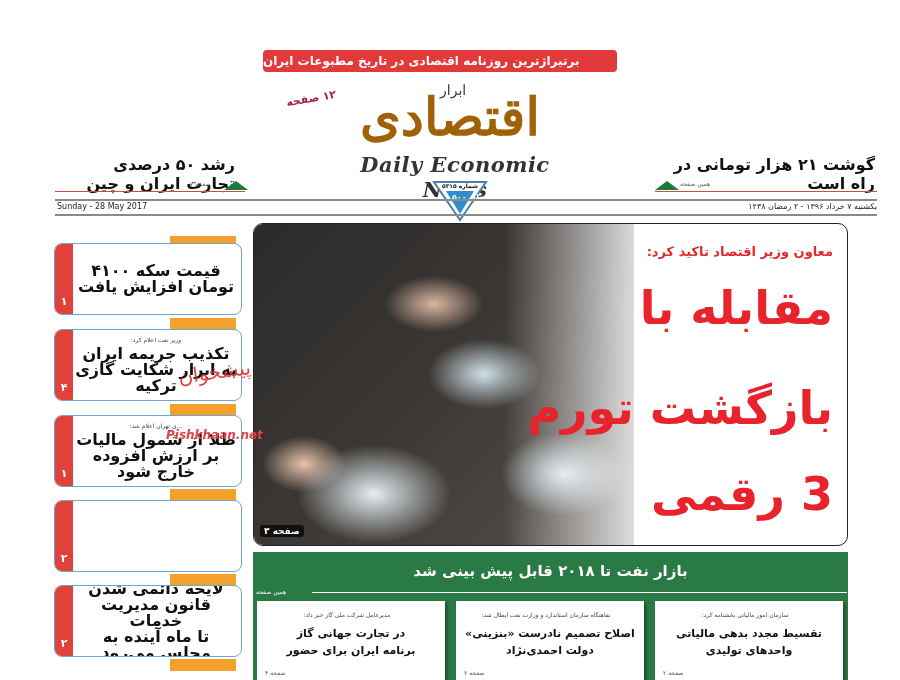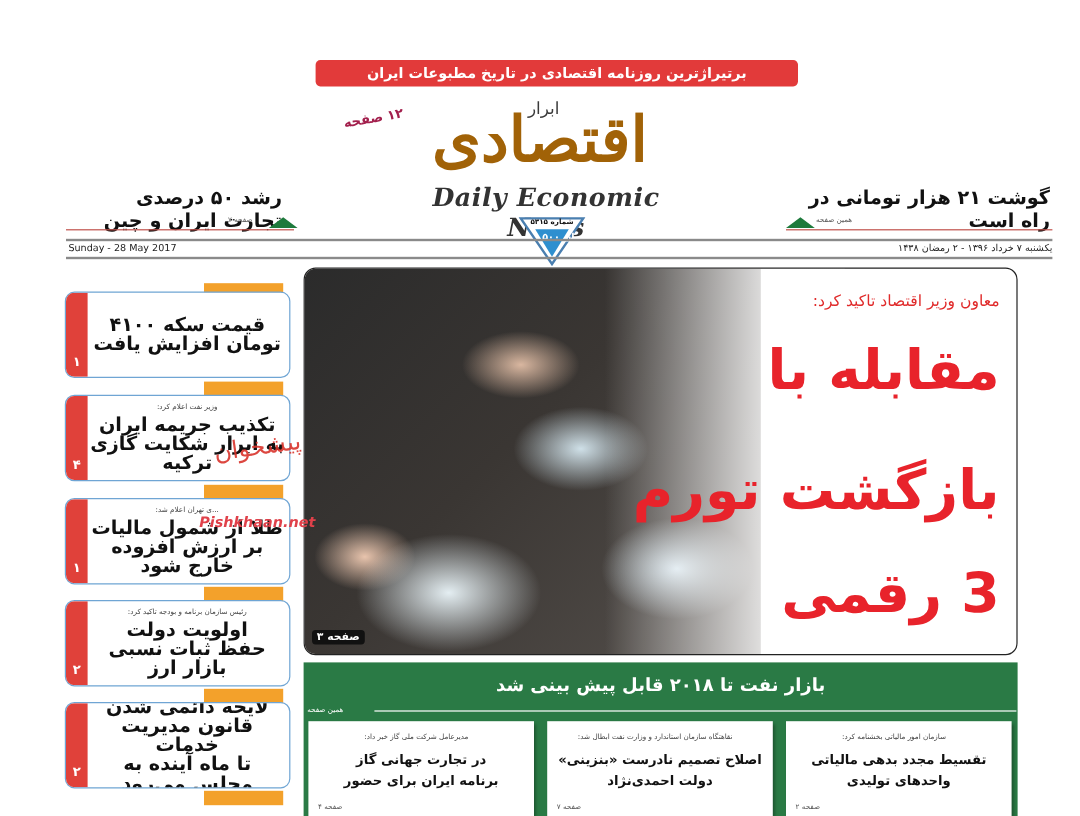--- a/index.html
+++ b/index.html
@@ -1,23 +1,23 @@
 <!DOCTYPE html>
 <html><head>
   <meta charset="utf-8">
   <style>
     * { box-sizing: border-box; margin: 0; padding: 0; }
     html, body { width: 900px; height: 680px; background: #ffffff; overflow: hidden; }
     body { position: relative; font-family: "DejaVu Sans", sans-serif; color: #111; }
 
     
     .slogan {
-      position: absolute; left: 263px; top: 50px; width: 402px; height: 22px;
+      position: absolute; left: 263px; top: 50px; width: 354px; height: 22px;
       background: #e23a3a; border-radius: 4px; color: #fff;
-      font-size: 12px; font-weight: bold; text-align: center; line-height: 22px;
+      font-size: 12px; font-weight: bold; text-align: left; line-height: 22px;
       direction: rtl;
     }
     .logo-fa {
       position: absolute; left: 330px; top: 82px; width: 240px; height: 70px;
       text-align: center; direction: rtl;
       font-family: "DejaVu Serif", serif; font-size: 52px; font-weight: bold; color: #a16207;
       line-height: 70px; letter-spacing: -1px;
     }
     .logo-fa-small {
       position: absolute; left: 440px; top: 82px; font-family: "DejaVu Serif", serif;
@@ -120,21 +120,21 @@
         radial-gradient(ellipse 90px 60px at 310px 250px, #d6e4ec 0%, rgba(214,228,236,0) 70%),
         radial-gradient(ellipse 60px 40px at 50px 240px, #e8c4ad 0%, rgba(232,196,173,0) 70%),
         linear-gradient(135deg, #2b2b2b 0%, #3a3633 45%, #55504c 100%);
     }
     .hero-fade {
       position: absolute; left: 250px; top: 0; width: 200px; height: 323px;
       background: linear-gradient(90deg, rgba(255,255,255,0) 0%, #ffffff 80%);
     }
     .hero-kicker {
       position: absolute; right: 14px; top: 20px; font-size: 13px; color: #e02a2a;
-      direction: rtl; font-weight: normal;
+      direction: rtl; font-weight: bold;
     }
     .hero-line {
       position: absolute; right: 14px; color: #e8232b; font-weight: bold; direction: rtl;
       font-size: 46px; line-height: 52px; text-align: right;
     }
     .hero-page {
       position: absolute; left: 6px; bottom: 8px; background: #111; color: #fff;
       font-size: 9px; font-weight: bold; padding: 1px 4px; border-radius: 3px; direction: rtl;
     }
 
@@ -230,25 +230,20 @@
     <div class="card-kicker">...ی تهران اعلام شد:</div>
     <div class="card-title">طلا از شمول مالیات بر ارزش افزوده</div>
     <div class="card-title">خارج شود</div>
   </div>
 </div>
 
 <div class="card-tab" style="top:489px;"></div>
 <div class="card" style="top:500px; height:72px;">
   <div class="card-bar"></div>
   <div class="card-num">۲</div>
-  <div class="card-body">
-    <div class="card-kicker">رئیس سازمان برنامه و بودجه تاکید کرد:</div>
-    <div class="card-title">اولویت دولت</div>
-    <div class="card-title">حفظ ثبات نسبی بازار ارز</div>
-  </div>
 </div>
 
 <div class="card-tab" style="top:574px;"></div>
 <div class="card" style="top:585px; height:72px;">
   <div class="card-bar"></div>
   <div class="card-num">۲</div>
   <div class="card-body">
     <div class="card-title">لایحه دائمی شدن</div>
     <div class="card-title">قانون مدیریت خدمات</div>
     <div class="card-title">تا ماه آینده به مجلس می‌رود</div>

